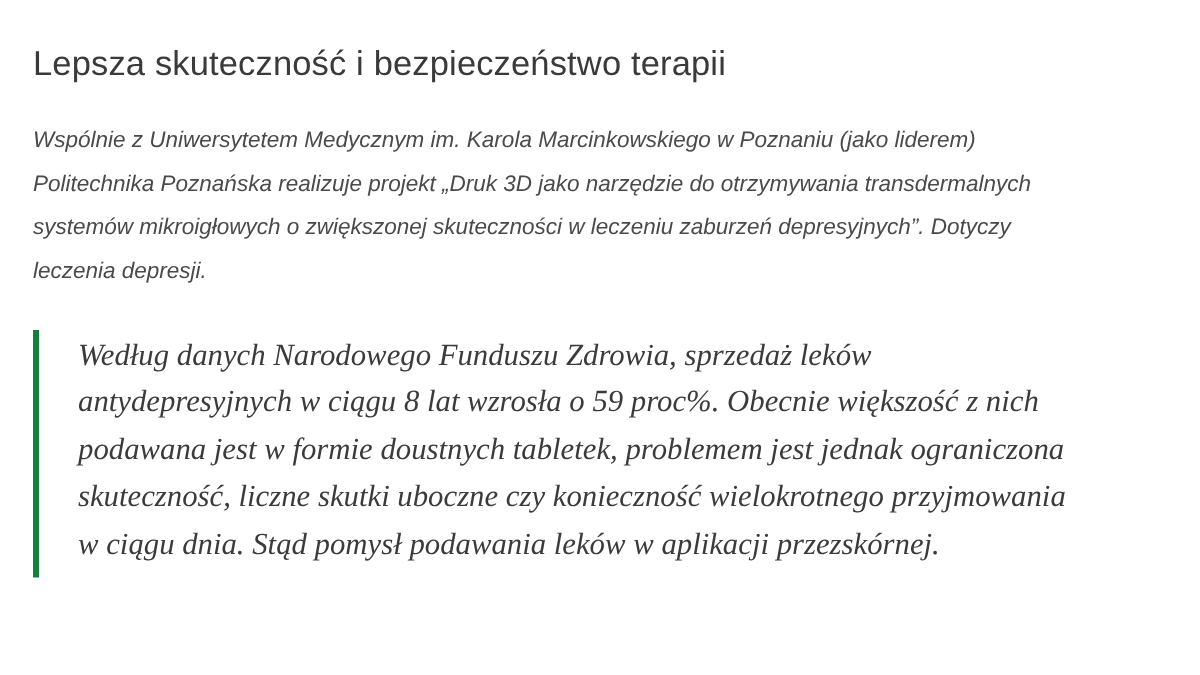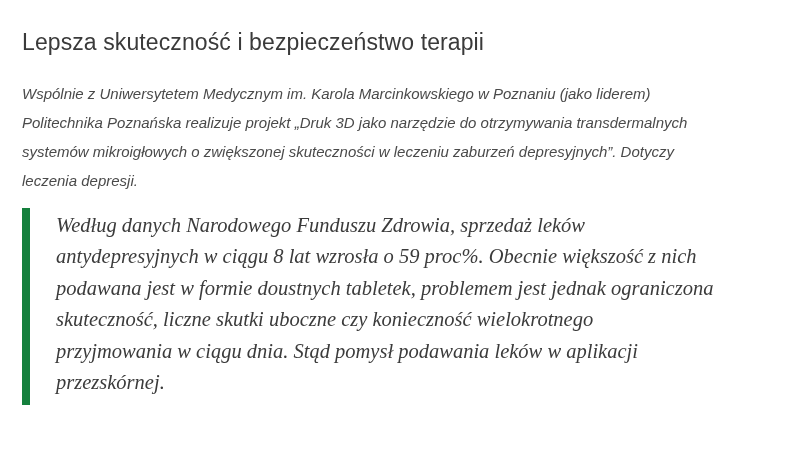--- a/index.html
+++ b/index.html
@@ -35,23 +35,23 @@
     font-size: 15px;
     font-weight: 400;
     color: #4a4a4a;
     line-height: 1.93;
     margin: 22px 0 0 0;
     max-width: 745px;
     font-style: italic;
   }
   .pullquote {
     position: relative;
-    margin: 12px 0 0 0;
+    margin: 24px 0 0 0;
     padding: 2px 0 6px 26px;
-    border-left: 8px solid #15803d;
+    border-left: 4px solid #15803d;
     max-width: 720px;
   }
   .pullquote p {
     margin: 0;
     font-family: "Liberation Serif", serif;
     font-style: italic;
     font-size: 20.5px;
     line-height: 1.54;
     color: #3b3b3b;
   }

